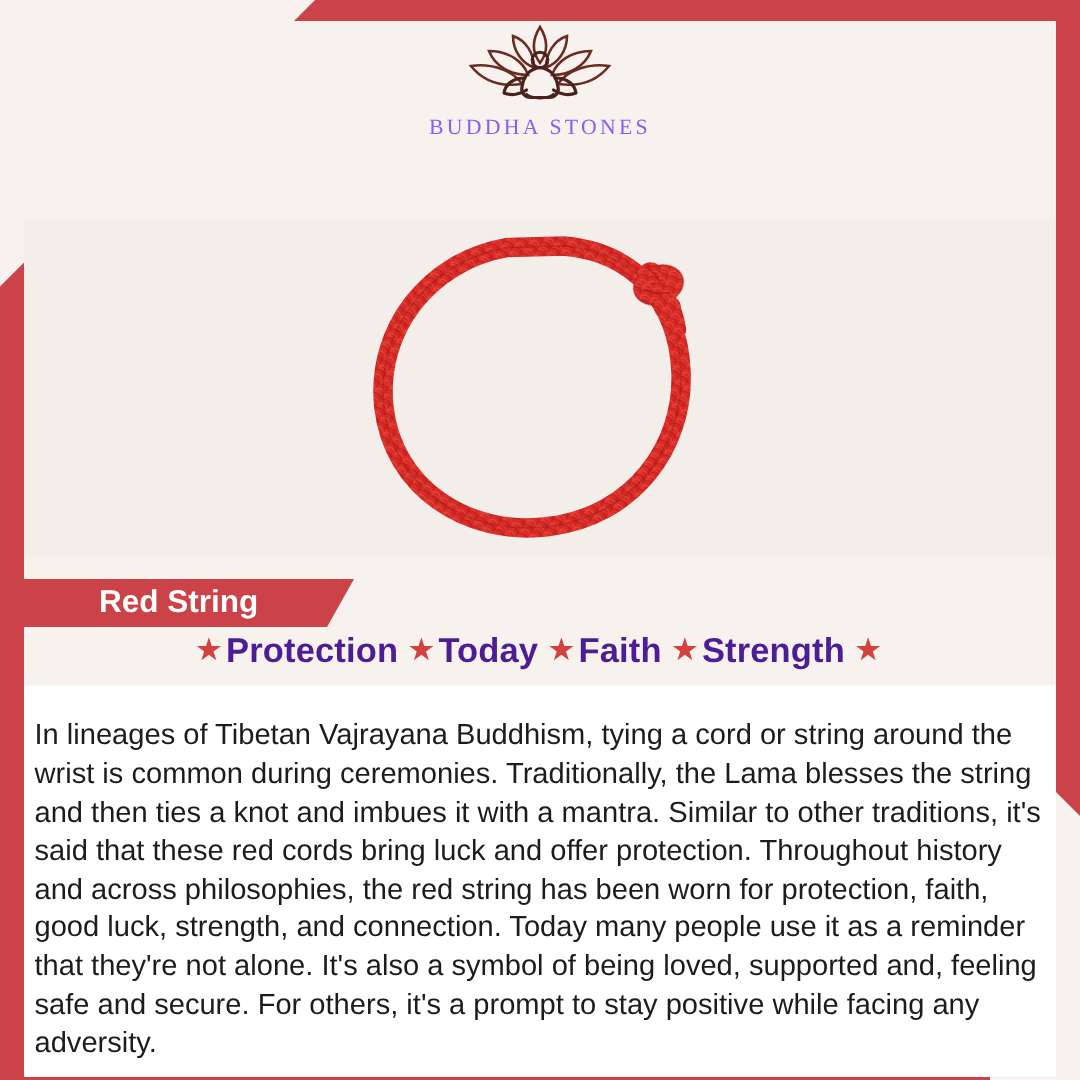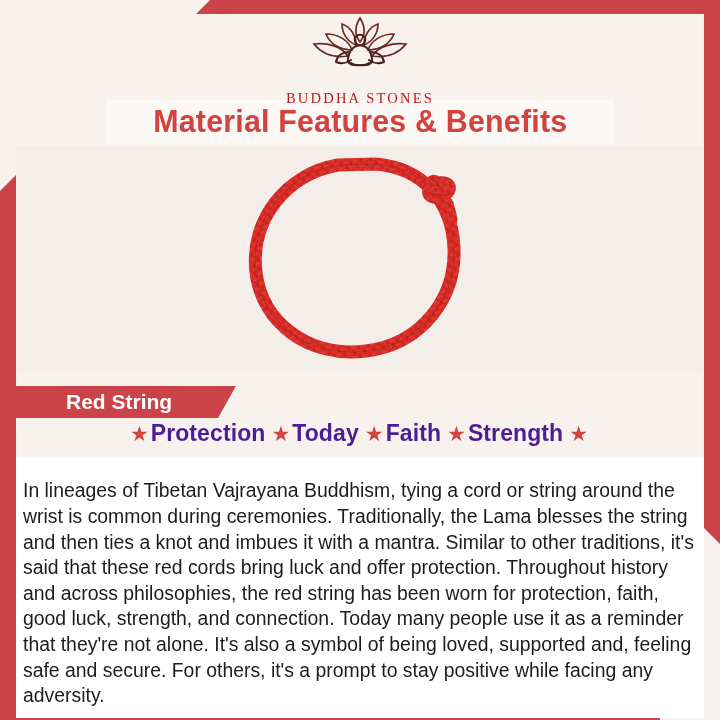--- a/index.html
+++ b/index.html
@@ -68,25 +68,25 @@
     z-index: 5;
   }
   .logo-mark {
     display: block;
     margin: 0 auto;
     width: 108px;
     height: 62px;
   }
   .logo-word {
     display: block;
-    margin-top: 16px;
+    margin-top: 3px;
     font-family: "Liberation Serif", serif;
     font-size: 14.5px;
     letter-spacing: 2.2px;
-    color: #b91c1c;
+    color: #8b5cf6;
     text-align: center;
   }
 
   
   .title-band {
     position: absolute;
     top: 100px;
     left: 106px;
     width: 508px;
     height: 44px;
@@ -222,23 +222,20 @@
         <circle cx="54" cy="28" r="5.2"></circle>
         <path d="M54 33 C47 34 43 39 42 46 C41 50 44 53 48 53 L60 53 C64 53 67 50 66 46 C65 39 61 34 54 33 Z"></path>
         <path d="M44 40 C36 40 31 44 30 50 C35 52 41 51 45 48"></path>
         <path d="M64 40 C72 40 77 44 78 50 C73 52 67 51 63 48"></path>
         <path d="M45 51 C48 54 60 54 63 51"></path>
       </g>
     </svg>
     <span class="logo-word">BUDDHA STONES</span>
   </div>
 
-  <div class="title-band">
-    <span class="title-text">Material Features &amp; Benefits</span>
-  </div>
 
   <div class="photo-area">
     <svg class="bracelet" viewBox="0 0 268 222">
       <defs>
         <linearGradient id="cordGrad" x1="0" y1="0" x2="1" y2="1">
           <stop offset="0%" stop-color="#E64134"></stop>
           <stop offset="45%" stop-color="#DE2B26"></stop>
           <stop offset="100%" stop-color="#C0201E"></stop>
         </linearGradient>
         <pattern id="braid" width="7" height="7" patternUnits="userSpaceOnUse" patternTransform="rotate(35)">

